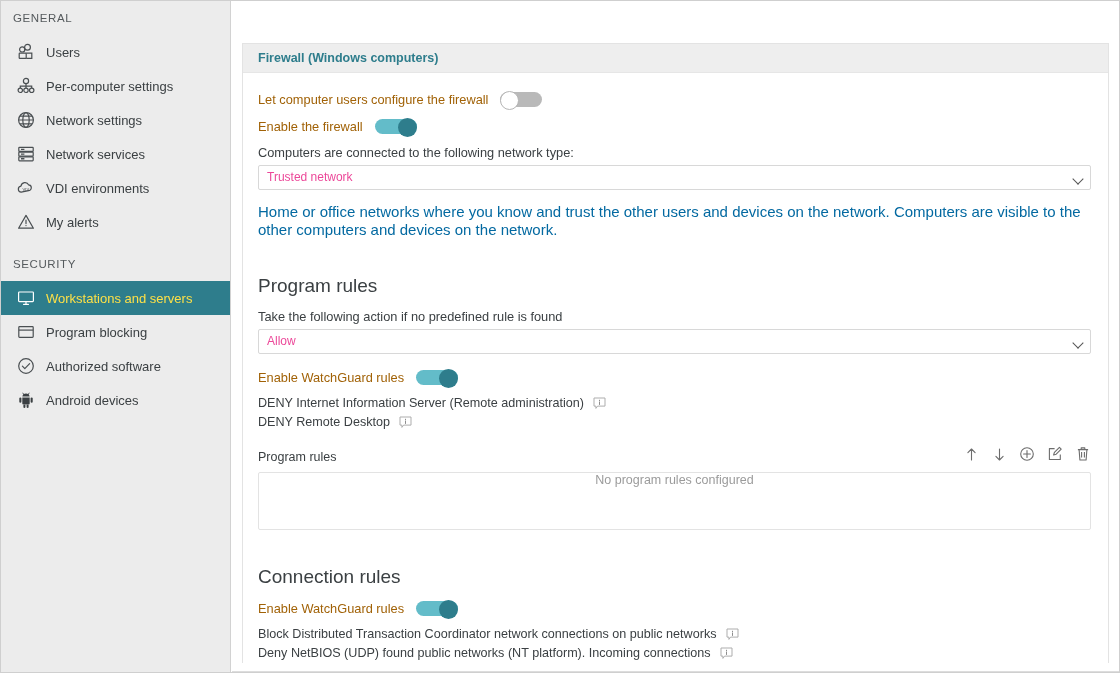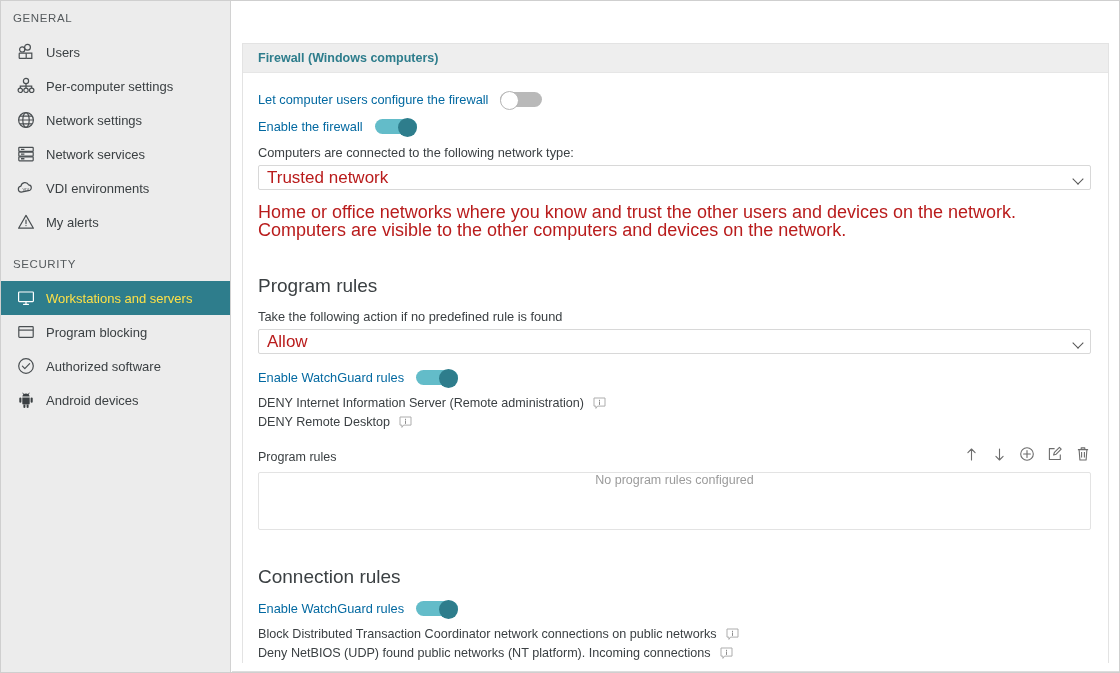--- a/index.html
+++ b/index.html
@@ -149,21 +149,21 @@
     padding: 18px 17px 0 15px;
   }
 
   .row {
     display: flex;
     align-items: center;
     margin-bottom: 10px;
   }
   .row .lbl {
     font-size: 12.8px;
-    color: #0369a1;
+    color: #a16207;
   }
   .toggle {
     position: relative;
     width: 42px;
     height: 17px;
     margin-left: 12px;
     flex: 0 0 42px;
     cursor: pointer;
   }
   .toggle .track {
@@ -195,34 +195,34 @@
     border: 1px solid #d8d8d8;
     border-radius: 2px;
     background: #ffffff;
     box-sizing: border-box;
     cursor: pointer;
   }
   .select-box .val {
     position: absolute;
     left: 8px; top: 0;
     line-height: 23px;
-    font-size: 17px;
-    color: #b91c1c;
+    font-size: 12px;
+    color: #ec4899;
   }
   .select-box .caret {
     position: absolute;
     right: 8px; top: 9px;
     width: 7px; height: 7px;
     border-left: 1.6px solid #555;
     border-bottom: 1.6px solid #555;
     transform: rotate(-45deg);
   }
   .desc {
-    font-size: 18px;
-    color: #b91c1c;
+    font-size: 15px;
+    color: #0369a1;
     line-height: 18px;
     margin: 13px 0 0 0;
     max-width: 845px;
   }
   .sec-title {
     font-size: 19px;
     color: #3b4043;
     margin: 36px 0 12px 0;
     font-weight: normal;
   }

